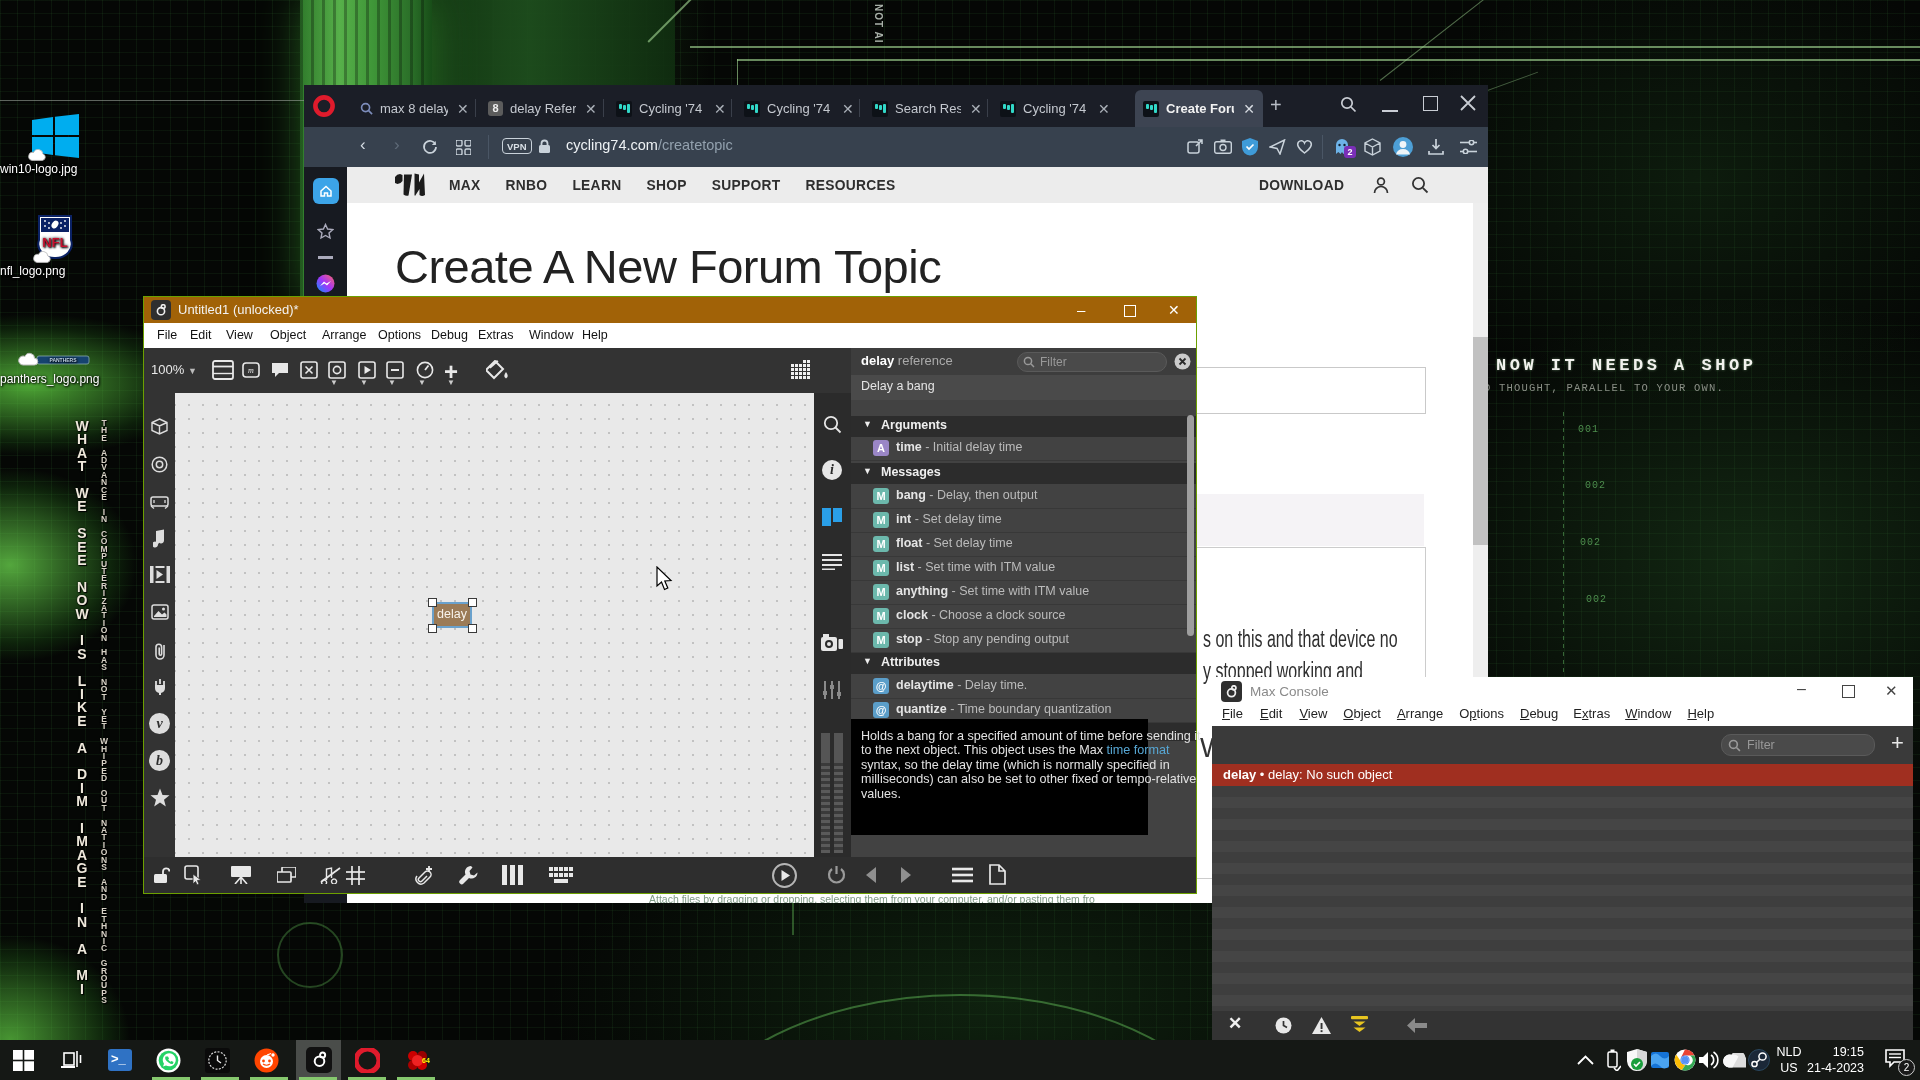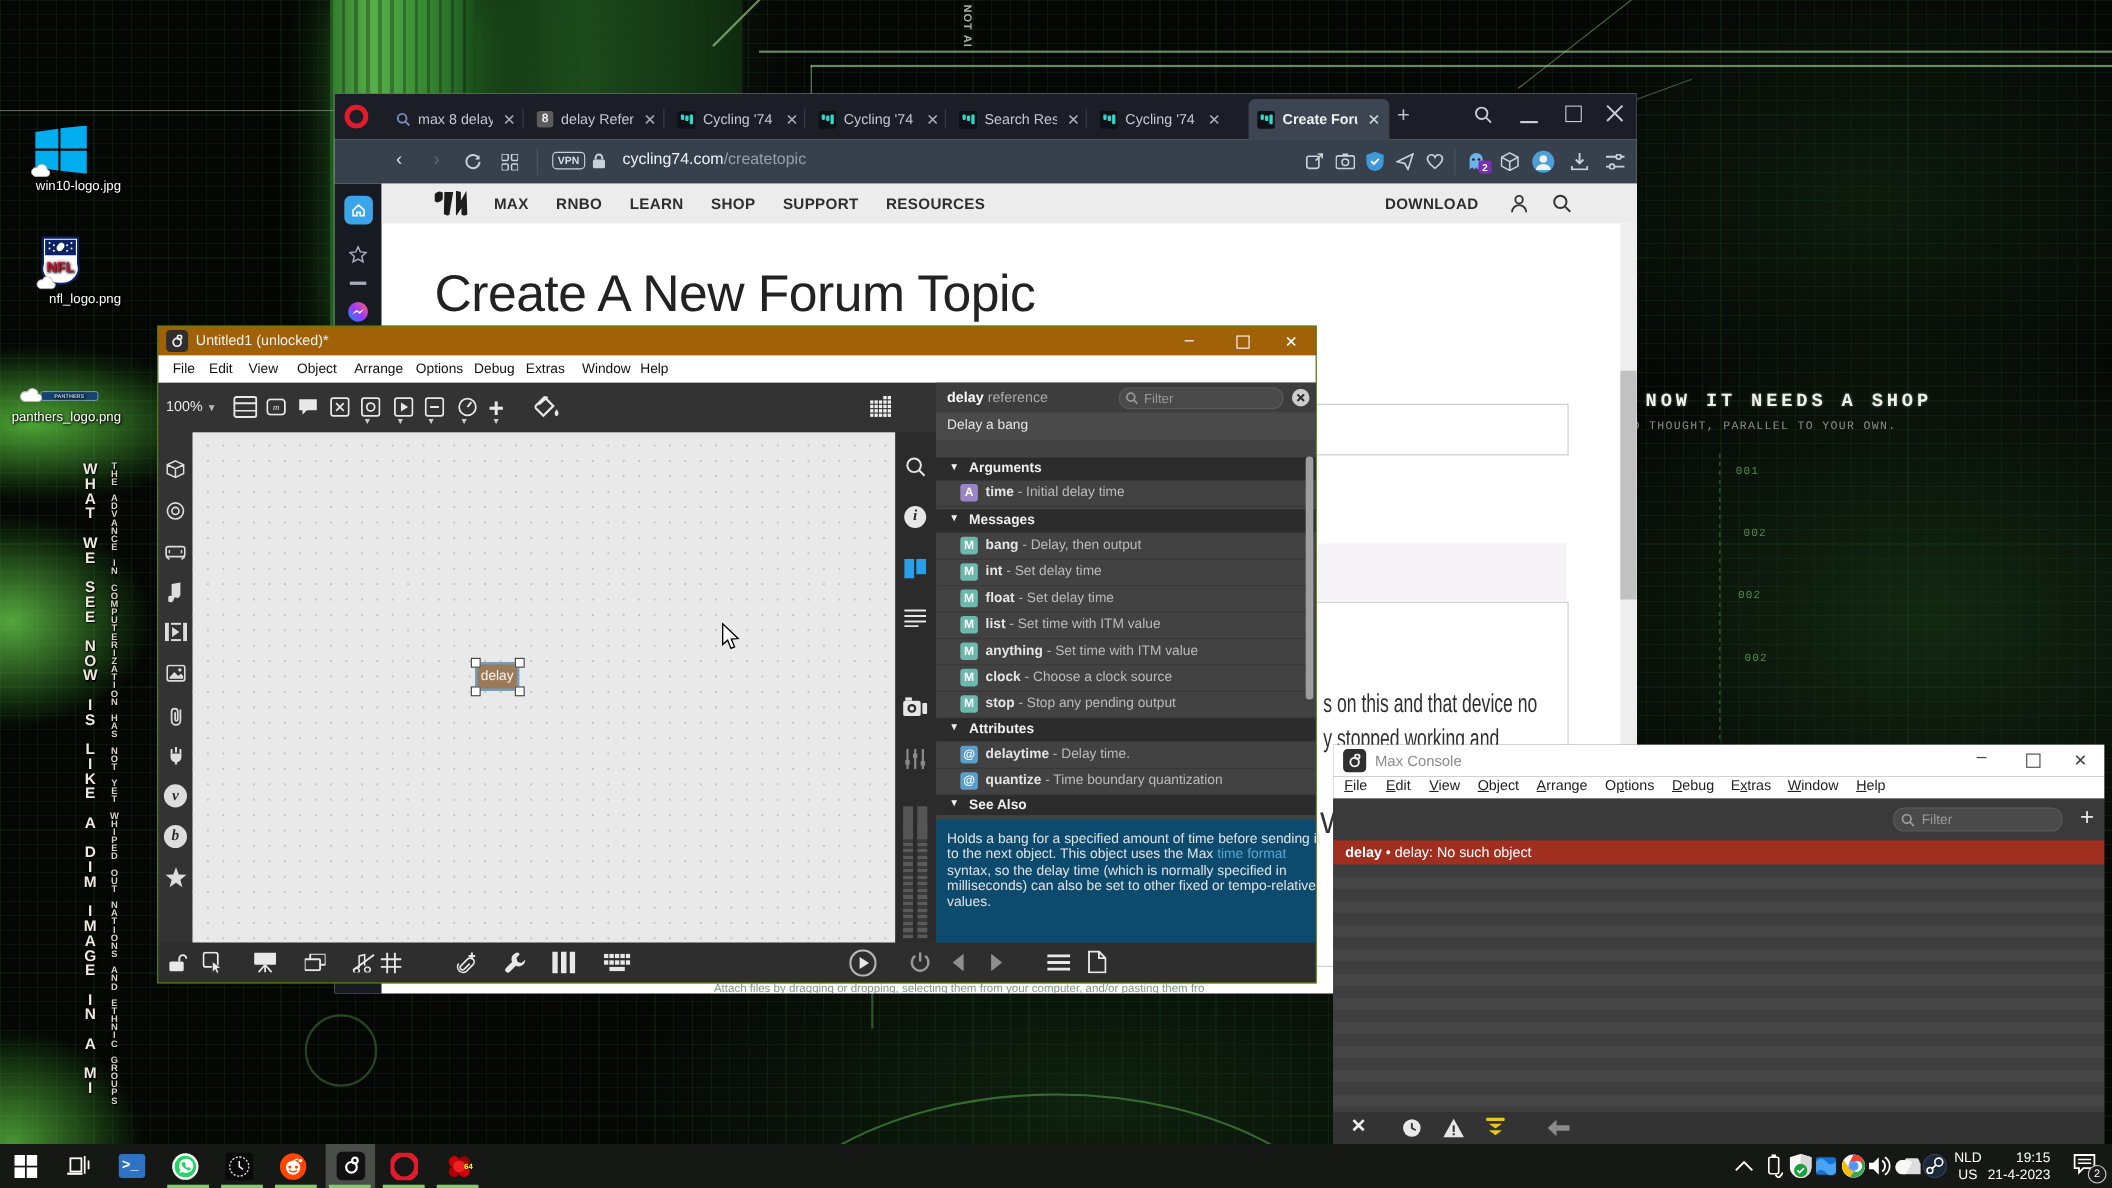--- a/index.html
+++ b/index.html
@@ -38,21 +38,21 @@
 #thought{position:absolute;left:1484px;top:382px;color:#8a8f86;font-family:"Liberation Mono",monospace;
  font-size:10.5px;letter-spacing:1.2px;white-space:nowrap;}
 .vtext{position:absolute;writing-mode:vertical-rl;text-orientation:upright;color:#efe9dc;
  font-weight:bold;text-shadow:1px 1px 1px #000,0 0 2px #000;white-space:nowrap;}
 #vt1{left:74px;top:418px;font-size:14px;letter-spacing:-2.6px;height:662px;overflow:hidden;}
 #vt2{left:99px;top:418px;font-size:8.5px;letter-spacing:-2.6px;height:620px;color:#d8d2c6;overflow:hidden;}
 #notai{position:absolute;left:873px;top:4px;writing-mode:vertical-rl;color:#a8b0a8;font-size:10px;
  font-weight:bold;letter-spacing:1px;}
 .gnum{position:absolute;color:#4e8f4e;font-family:"Liberation Mono",monospace;font-size:10px;letter-spacing:1px;}
 
-.dicon{position:absolute;width:110px;text-align:right;color:#fff;font-size:12px;text-shadow:1px 1px 2px #000,0 0 3px #000;}
+.dicon{position:absolute;width:110px;text-align:left;color:#fff;font-size:12px;text-shadow:1px 1px 2px #000,0 0 3px #000;}
 .dicon .img{position:relative;margin:0 auto 4px auto;}
 .cloud{position:absolute;left:-6px;bottom:-4px;width:20px;height:13px;}
 
 #browser{position:absolute;left:304px;top:85px;width:1184px;height:818px;background:#fff;}
 #tabbar{position:absolute;left:0;top:0;width:1184px;height:42px;background:#1b1e27;}
 .tab{position:absolute;top:5px;height:37px;color:#c4c8cf;font-size:13px;display:flex;align-items:center;gap:7px;padding:0 8px;border-radius:6px 6px 0 0;}
 .tab .tx{white-space:nowrap;overflow:hidden;}
 .tab .cl{color:#aab0b8;font-size:14px;margin-left:2px;}
 .tabsep{position:absolute;top:14px;width:1px;height:18px;background:#3a3f4a;}
 .c74{display:inline-block;width:16px;height:16px;background:#0d1117;border-radius:2px;position:relative;flex:none;}
@@ -611,21 +611,21 @@
         <span class="abs" style="left:45px;top:3px;"><b>delaytime</b> <span style="color:#bbb;">- Delay time.</span></span>
       </div>
    <div class="abs refrow" style="left:0;top:351px;width:345px;height:23px;">
         <span class="badge abs" style="left:22px;top:3px;background:#5b9ec9;">@</span>
         <span class="abs" style="left:45px;top:3px;"><b>quantize</b> <span style="color:#bbb;">- Time boundary quantization</span></span>
       </div>
    <div class="abs refhdr" style="left:0;top:375px;width:345px;height:18px;">
         <span class="abs" style="left:12px;top:2px;font-size:9px;">▼</span>
         <span class="abs" style="left:30px;top:1px;font-size:12.5px;">See Also</span>
       </div>
-   <div class="abs" style="left:0;top:397px;width:345px;height:116px;background:#0c4a6e;">
+   <div class="abs" style="left:0;top:371px;width:297px;height:116px;background:#000000;">
      <div class="abs" style="left:10px;top:10px;width:340px;font-size:12.6px;line-height:14.4px;color:#e2e2e2;">Holds a bang for a specified amount of time before sending it<br>to the next object. This object uses the Max <span style="color:#57a7d4;">time format</span><br>syntax, so the delay time (which is normally specified in<br>milliseconds) can also be set to other fixed or tempo-relative<br>values.</div>
    </div>
    <div class="abs" style="left:336px;top:67px;width:7px;height:221px;background:#9e9e9e;border-radius:4px;"></div>
  </div>
  <div id="maxbottom">
    <svg class="abs" style="left:9px;top:9px;" width="17" height="18" viewBox="0 0 17 18">
         <rect x="1" y="8" width="13" height="9" rx="1.5" fill="#e8e8e8"></rect>
         <path d="M10 8 V5.5 a3.2 3.2 0 0 1 6.4 0" fill="none" stroke="#e8e8e8" stroke-width="1.8"></path>
       </svg>
    <svg class="abs" style="left:40px;top:8px;" width="20" height="20" viewBox="0 0 20 20">

